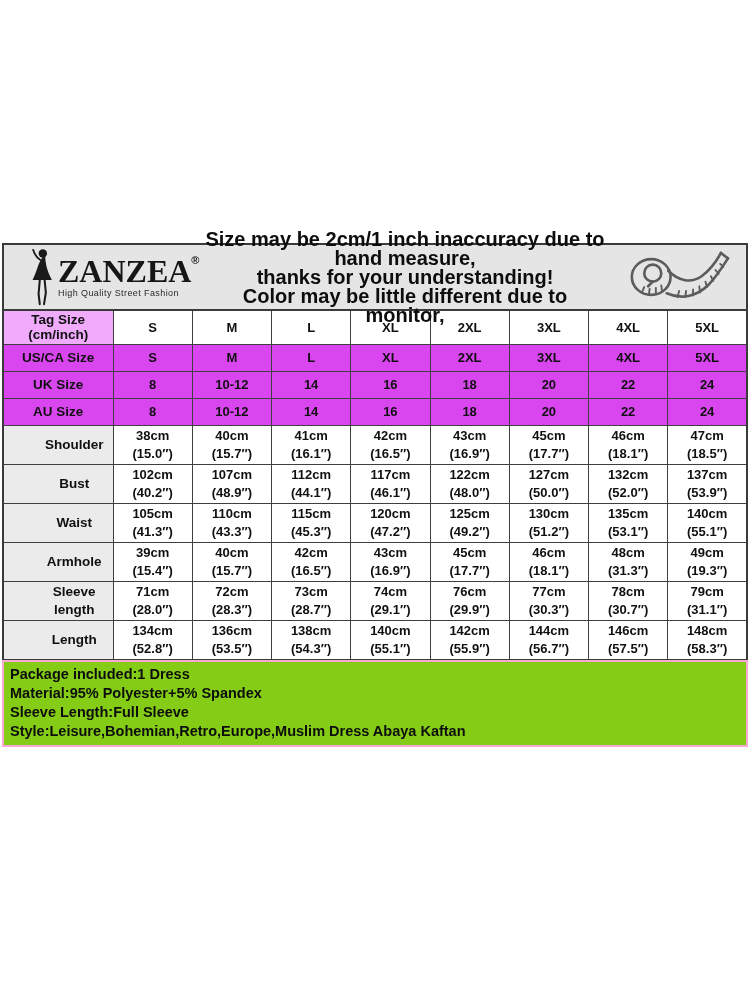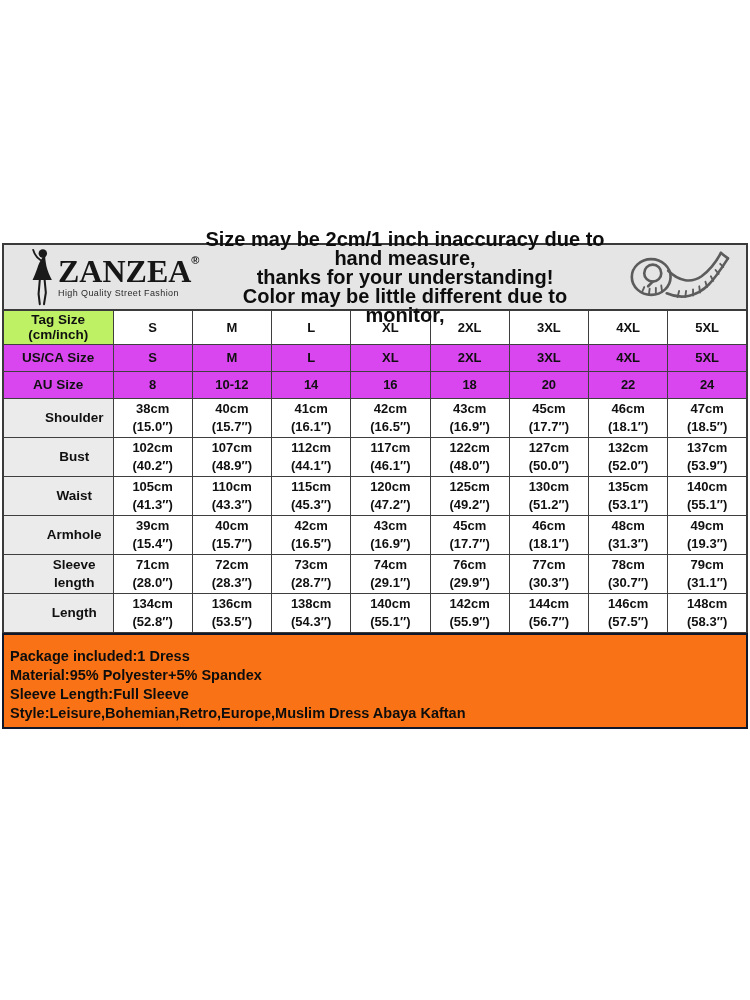--- a/index.html
+++ b/index.html
@@ -75,36 +75,36 @@
   .size-table td {
     border: 1px solid #3f3f3f;
     text-align: center;
     vertical-align: middle;
     font-weight: 700;
     font-size: 13px;
     color: #101010;
     padding: 1px 0;
   }
   .size-table td.label-cell {
-    background: #bef264;
+    background: #f0abfc;
     font-size: 13.5px;
     line-height: 15px;
   }
   .size-table tr.row-size td { background: #d946ef; height: 27px; }
   .size-table tr.row-tag td { height: 34px; }
   .size-table tr.row-measure td { height: 37px; line-height: 18px; }
   .size-table tr.row-measure td.label-cell { background: #ebebeb; padding-left: 32px; }
   .size-table tr.row-measure td div { line-height: 18px; }
   
   .info-box {
-    border: 2px solid #0f172a;
+    border: 2px solid #f9a8d4;
     border-top-width: 2px;
     margin-top: -1px;
-    padding: 12px 6px 4px 6px;
-    background: #f97316;
+    padding: 3px 6px 4px 6px;
+    background: #84cc16;
   }
   .info-box .info-line {
     font-weight: 700;
     font-size: 14.5px;
     line-height: 19px;
     color: #0d0d0d;
     white-space: nowrap;
   }
 </style>
 </head>
@@ -197,31 +197,44 @@
           <td>M</td>
           <td>L</td>
           <td>XL</td>
           <td>2XL</td>
           <td>3XL</td>
           <td>4XL</td>
           <td>5XL</td>
         </tr>
         <tr class="row-size">
           <td class="label-cell">
-            <div>AU Size</div>
+            <div>UK Size</div>
           </td>
           <td>8</td>
           <td>10-12</td>
           <td>14</td>
           <td>16</td>
           <td>18</td>
           <td>20</td>
           <td>22</td>
           <td>24</td>
         </tr>
+        <tr class="row-size">
+          <td class="label-cell">
+            <div>AU Size</div>
+          </td>
+          <td>8</td>
+          <td>10-12</td>
+          <td>14</td>
+          <td>16</td>
+          <td>18</td>
+          <td>20</td>
+          <td>22</td>
+          <td>24</td>
+        </tr>
         <tr class="row-measure">
           <td class="label-cell">
             <div>Shoulder</div>
           </td>
           <td>
             <div>38cm</div>
             <div>(15.0″)</div>
           </td>
           <td>
             <div>40cm</div>

